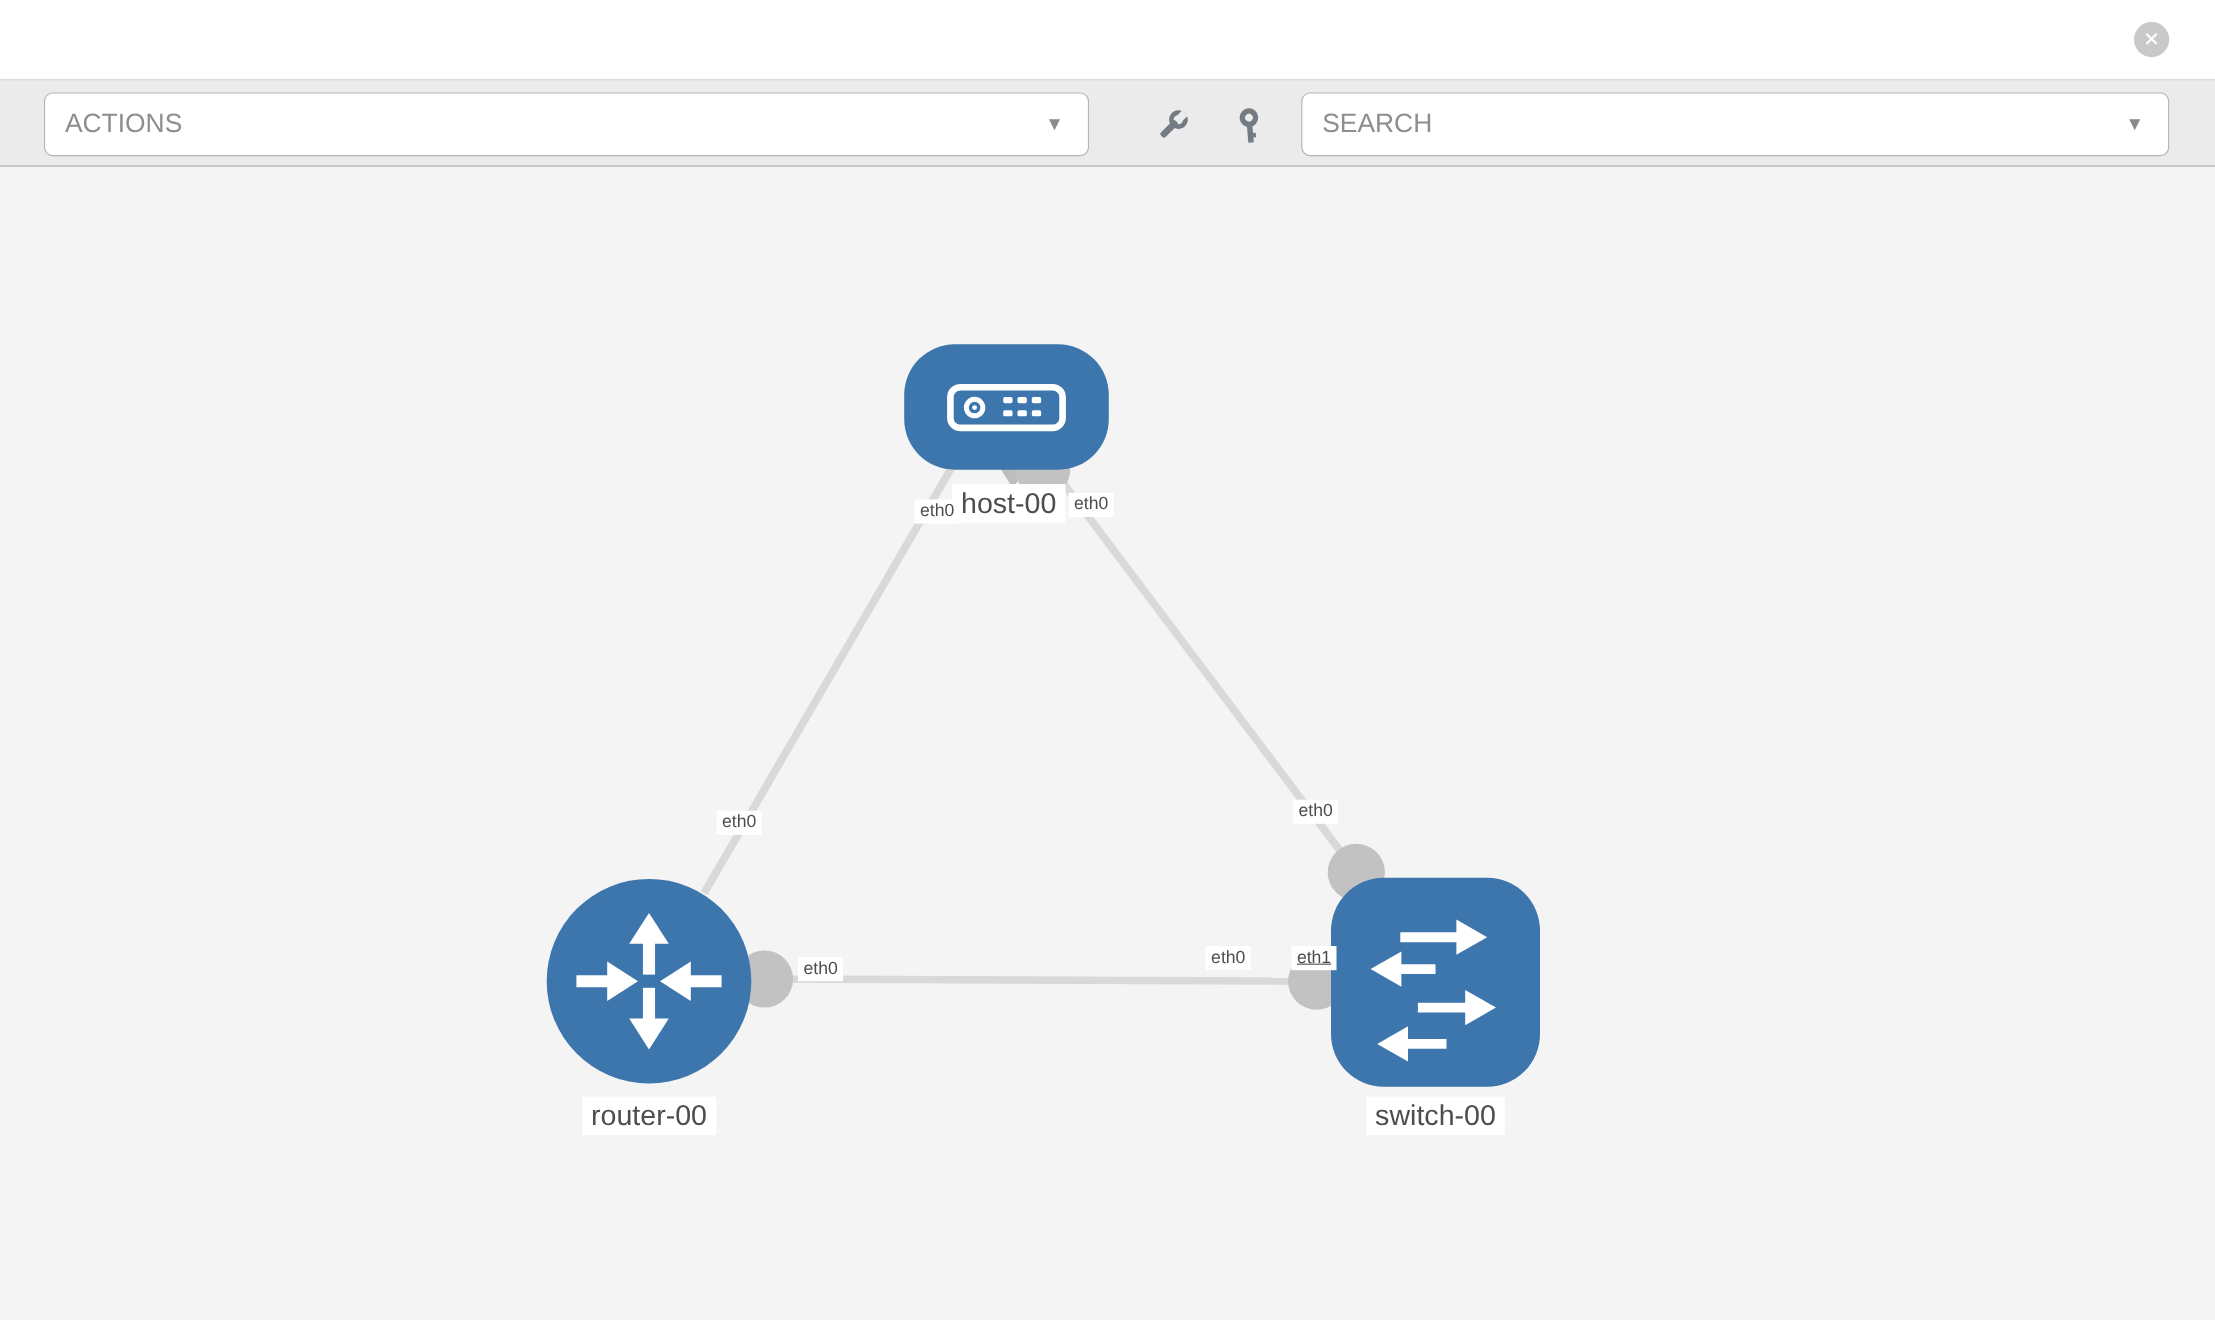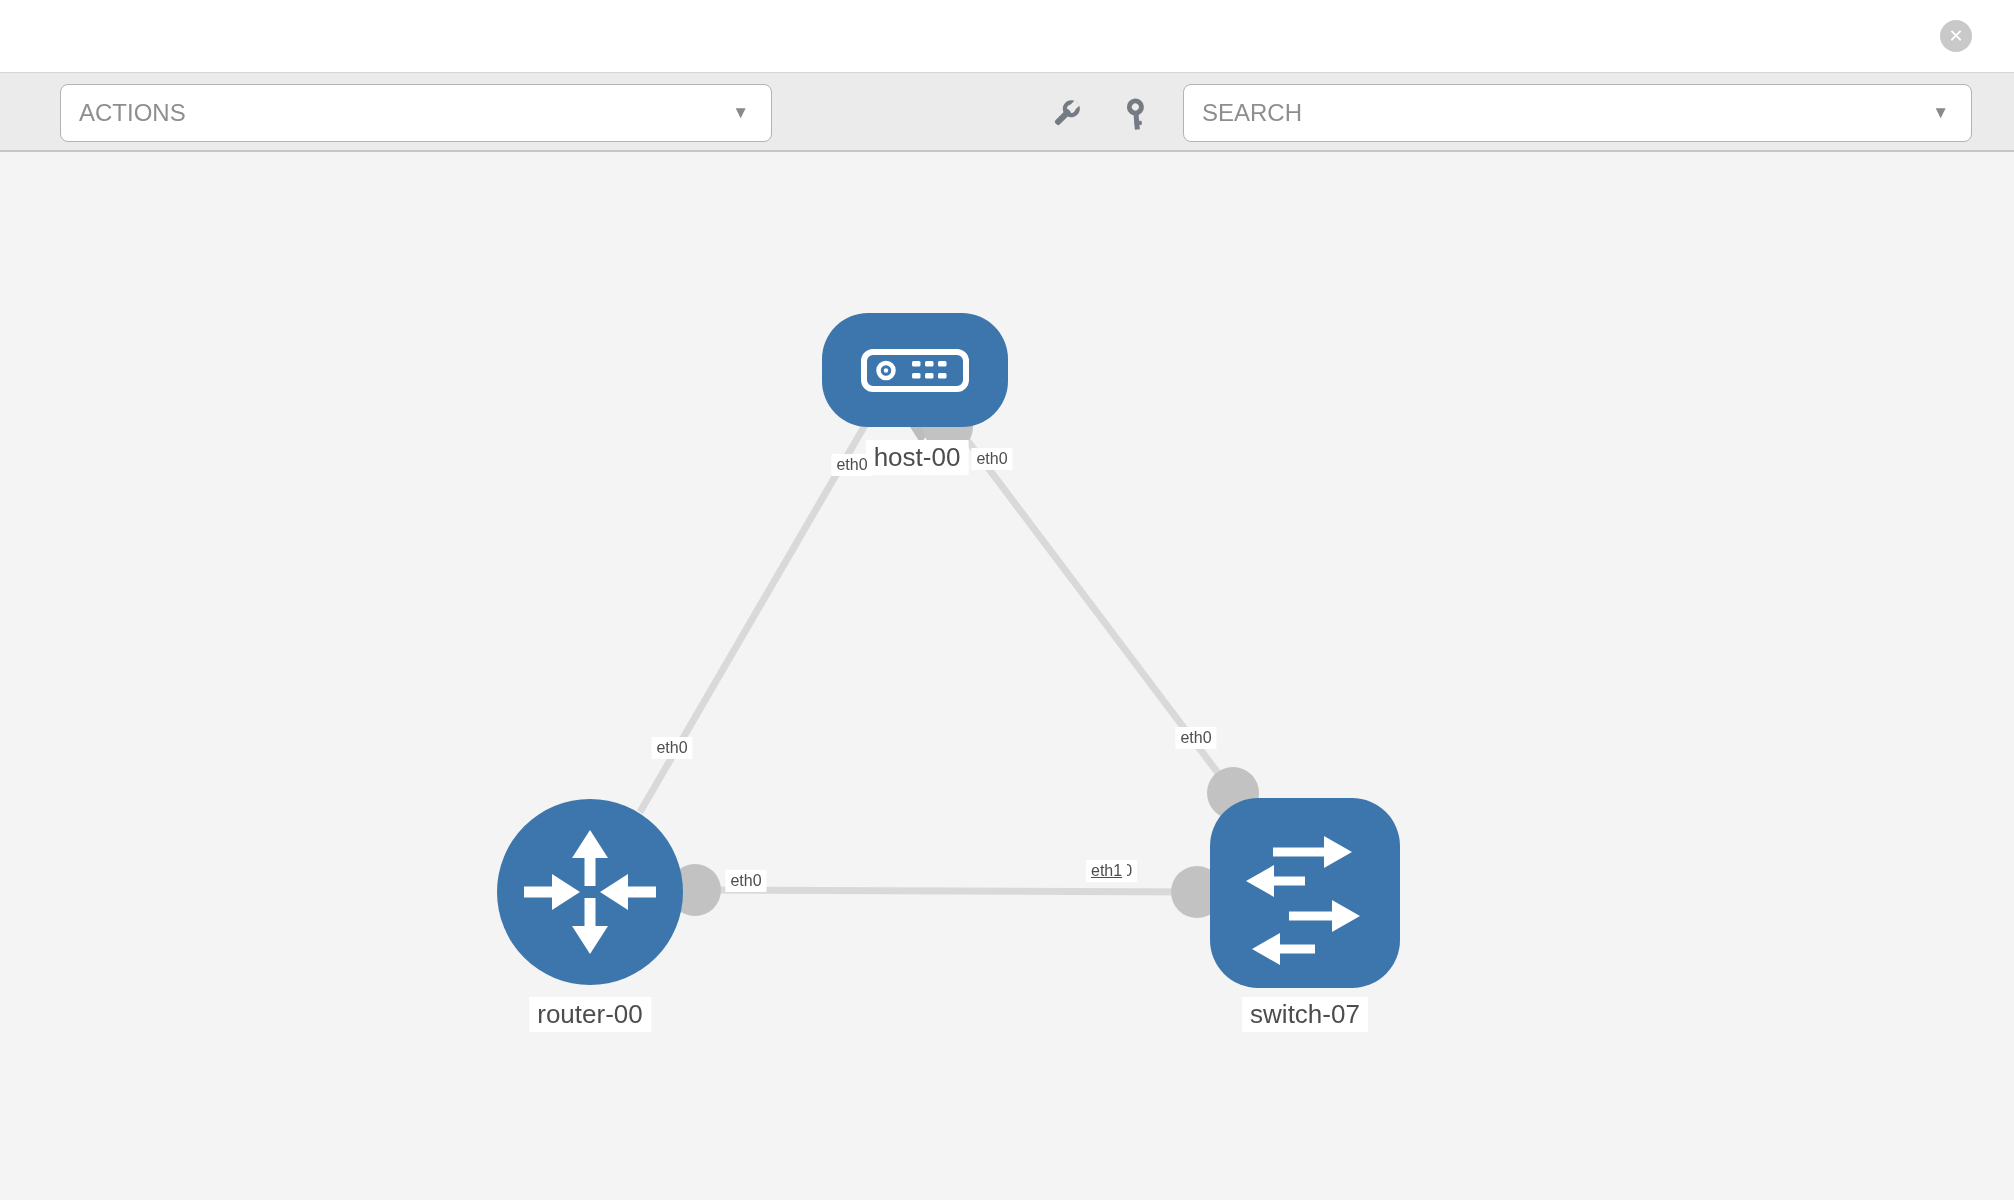--- a/index.html
+++ b/index.html
@@ -10,21 +10,21 @@
   .header { position:relative; height:72px; background:#fff; }
   .header-title { position:absolute; left:40px; top:18px; font-size:28px; font-weight:bold; color:#4d4d4d; letter-spacing:0.2px; }
   .close-btn { position:absolute; right:42px; top:20px; width:32px; height:32px; border-radius:50%;
     background:#c9c9c9; color:#fff; font-size:18px; font-weight:bold; text-align:center; line-height:32px; cursor:pointer; }
 
   
   .toolbar { position:relative; height:80px; background:#ebebeb; border-top:1px solid #d6d6d6; border-bottom:2px solid #c6c6c6; }
   .select-box { position:absolute; top:11px; height:58px; background:#fff; border:1px solid #b3b3b3; border-radius:8px;
     font-size:24px; color:#8e8e8e; line-height:56px; padding-left:18px; cursor:pointer; }
   .select-box .caret { position:absolute; right:22px; top:0; font-size:17px; color:#8a8a8a; }
-  .actions-box { left:40px; width:712px;margin-left:20px; }
+  .actions-box { left:40px; width:950px; }
   .search-box { left:1183px; width:789px; }
   .tool-icon { position:absolute; top:24px; width:34px; height:34px; cursor:pointer; }
   .wrench-pos { left:1049px; }
   .key-pos { left:1119px; }
 
   
   .canvas { position:relative; width:2014px; height:1048px; background:#f4f4f4; overflow:hidden; }
   .canvas svg.topo { position:absolute; left:0; top:0; }
 
   .net-label { position:absolute; background:#fff; color:#4d4d4d; white-space:nowrap; transform:translateX(-50%); }
@@ -122,23 +122,23 @@
         <line x1="1289" y1="764" x2="1338" y2="764"></line>
         <polygon points="1360,764 1332,748 1332,780" stroke="none"></polygon>
         <line x1="1315" y1="797" x2="1274" y2="797"></line>
         <polygon points="1252,797 1280,781 1280,813" stroke="none"></polygon>
       </g>
     </g>
   </svg>
 
   <div class="net-label node-label" style="left:917px; top:288px;">host-00</div>
   <div class="net-label node-label" style="left:590px; top:845px;">router-00</div>
-  <div class="net-label node-label" style="left:1305px; top:845px;">switch-07</div>
+  <div class="net-label node-label" style="left:1305px; top:845px;">switch-00</div>
 
   <div class="net-label iface-label" style="left:852px;  top:302px;">eth0</div>
   <div class="net-label iface-label" style="left:992px;  top:296px;">eth0</div>
   <div class="net-label iface-label" style="left:672px;  top:585px;">eth0</div>
   <div class="net-label iface-label" style="left:1196px; top:575px;">eth0</div>
   <div class="net-label iface-label" style="left:746px;  top:718px;">eth0</div>
   <div class="net-label iface-label no-center" style="left:1096px; top:708px; z-index:1;">eth0</div>
-  <div class="net-label iface-label no-center" style="left:1086px; top:708px; z-index:2;text-decoration:underline;">eth1</div>
+  <div class="net-label iface-label no-center" style="left:1174px; top:708px; z-index:2;text-decoration:underline;">eth1</div>
 
 </div>
 
 </body></html>

